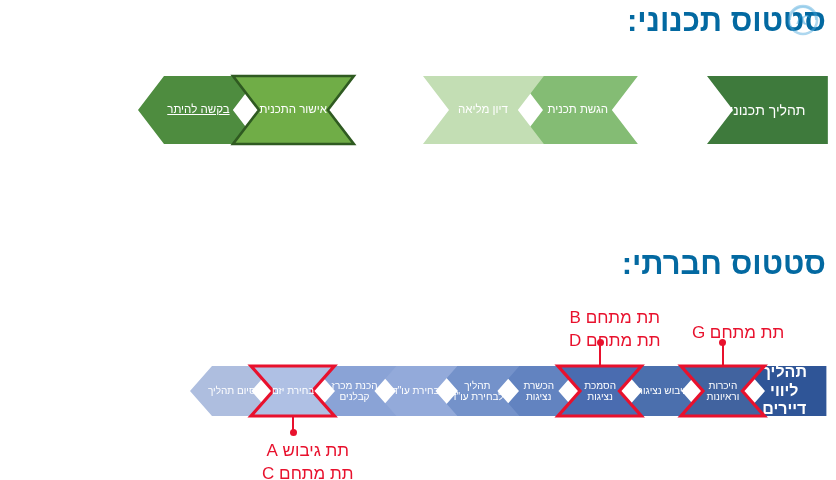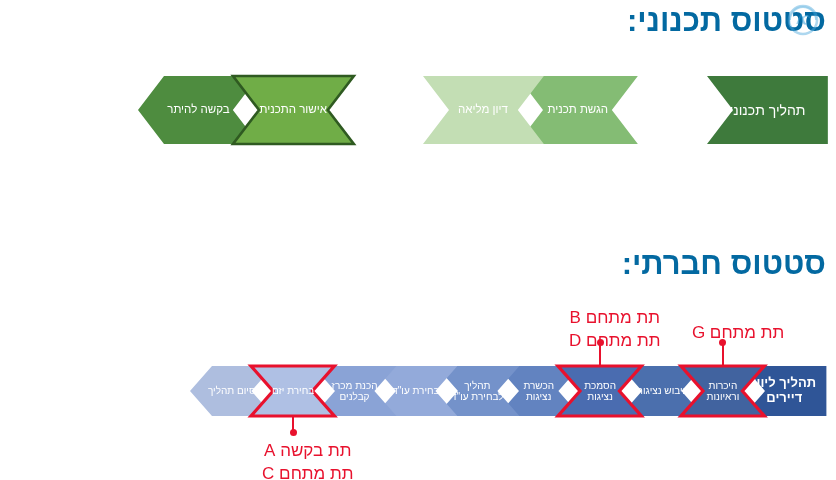--- a/index.html
+++ b/index.html
@@ -50,21 +50,21 @@
     box-sizing:border-box;
   }
   .chev span{display:block;padding:0 6px;}
 
   
   #strip-green .chev{font-size:11.5px;}
   #strip-green .chev.first{font-size:14px;font-weight:bold;}
 
   
   #strip-blue .chev{font-size:10px;}
-  #strip-blue .chev.first{font-size:13px;font-weight:bold;}
+  #strip-blue .chev.first{font-size:16px;font-weight:bold;}
 
   
   .anno{
     position:absolute;
     direction:rtl;
     color:#E8112D;
     font-size:17px;
     line-height:1.35;
     white-space:nowrap;
     text-align:center;
@@ -110,21 +110,21 @@
       <div class="chev" style="left: 224.857px; width: 120.857px; z-index: 5;">
         <svg width="120.85714285714286" height="68" viewBox="0 0 120.85714285714286 68" style="position: absolute; left: 0px; top: 0px;">
           <path d="M 0 0 L 120.85714285714286 0 L 94.85714285714286 34 L 120.85714285714286 68 L 0 68 L 26 34 Z" fill="#70AD47" stroke="#2F5A21" stroke-width="2.6" stroke-linejoin="miter"></path>
         </svg>
         <span style="position: relative; z-index: 2;">אישור התכנית</span>
       </div>
       <div class="chev" style="left: 130px; width: 120.857px;">
         <svg width="120.85714285714286" height="68" viewBox="0 0 120.85714285714286 68" style="position: absolute; left: 0px; top: 0px;">
           <path d="M 0 34 L 26 0 L 120.85714285714286 0 L 94.85714285714286 34 L 120.85714285714286 68 L 26 68 Z" fill="#4E8C3F"></path>
         </svg>
-        <span style="position: relative; z-index: 2;">בקשה להיתר</span>
+        <span style="position: relative; z-index: 2; text-decoration: underline;">בקשה להיתר</span>
       </div>
     </div>
 
   <div class="section-title" id="title-social">סטטוס חברתי:</div>
 
   <div class="strip" id="strip-blue">
       <div class="chev first" style="left: 728.6px; width: 83.4px;">
         <svg width="83.4" height="50" viewBox="0 0 83.4 50" style="position: absolute; left: 0px; top: 0px;">
           <path d="M 0 0 L 83.4 0 L 83.4 50 L 0 50 L 22 25 Z" fill="#2F5597"></path>
         </svg>
@@ -186,18 +186,18 @@
       </div>
     </div>
 
   <div id="anno-layer">
       <div class="anno" style="left: 569.1px; top: 307px;"><span>תת מתחם B</span><br><span>תת מתחם D</span></div>
       <div class="anno-line" style="left: 599.1px; top: 340px; height: 26px;"></div>
       <div class="anno-dot" style="left: 596.6px; top: 339px;"></div>
       <div class="anno" style="left: 691.9px; top: 322px;"><span>תת מתחם G</span></div>
       <div class="anno-line" style="left: 721.9px; top: 340px; height: 26px;"></div>
       <div class="anno-dot" style="left: 719.4px; top: 339px;"></div>
-      <div class="anno" style="left: 262.1px; top: 440px;"><span>תת בקשה A</span><br><span>תת מתחם C</span><br><span>תת מתחם E</span></div>
+      <div class="anno" style="left: 262.1px; top: 440px;"><span>תת גיבוש A</span><br><span>תת מתחם C</span><br><span>תת מתחם E</span></div>
       <div class="anno-line" style="left: 292.1px; top: 416px; height: 16px;"></div>
       <div class="anno-dot" style="left: 289.6px; top: 429px;"></div>
     </div>
 
 </div>
 
 </body></html>

